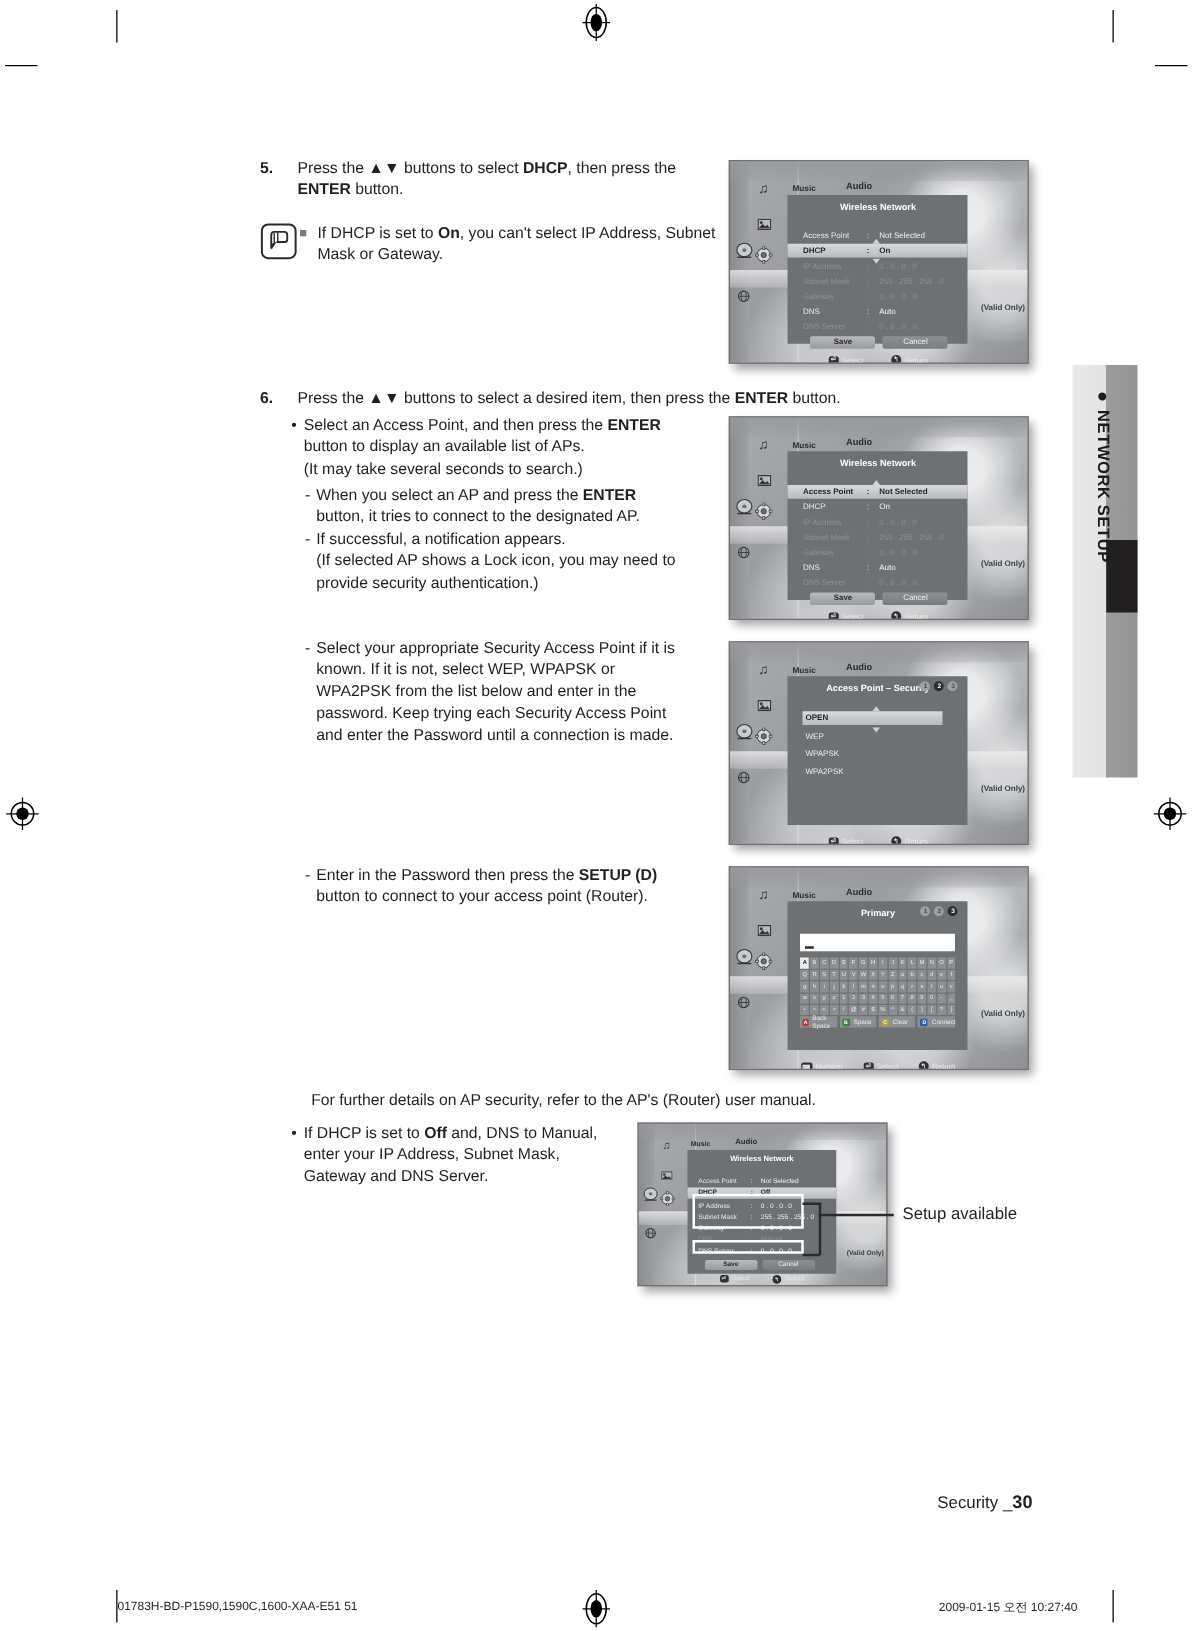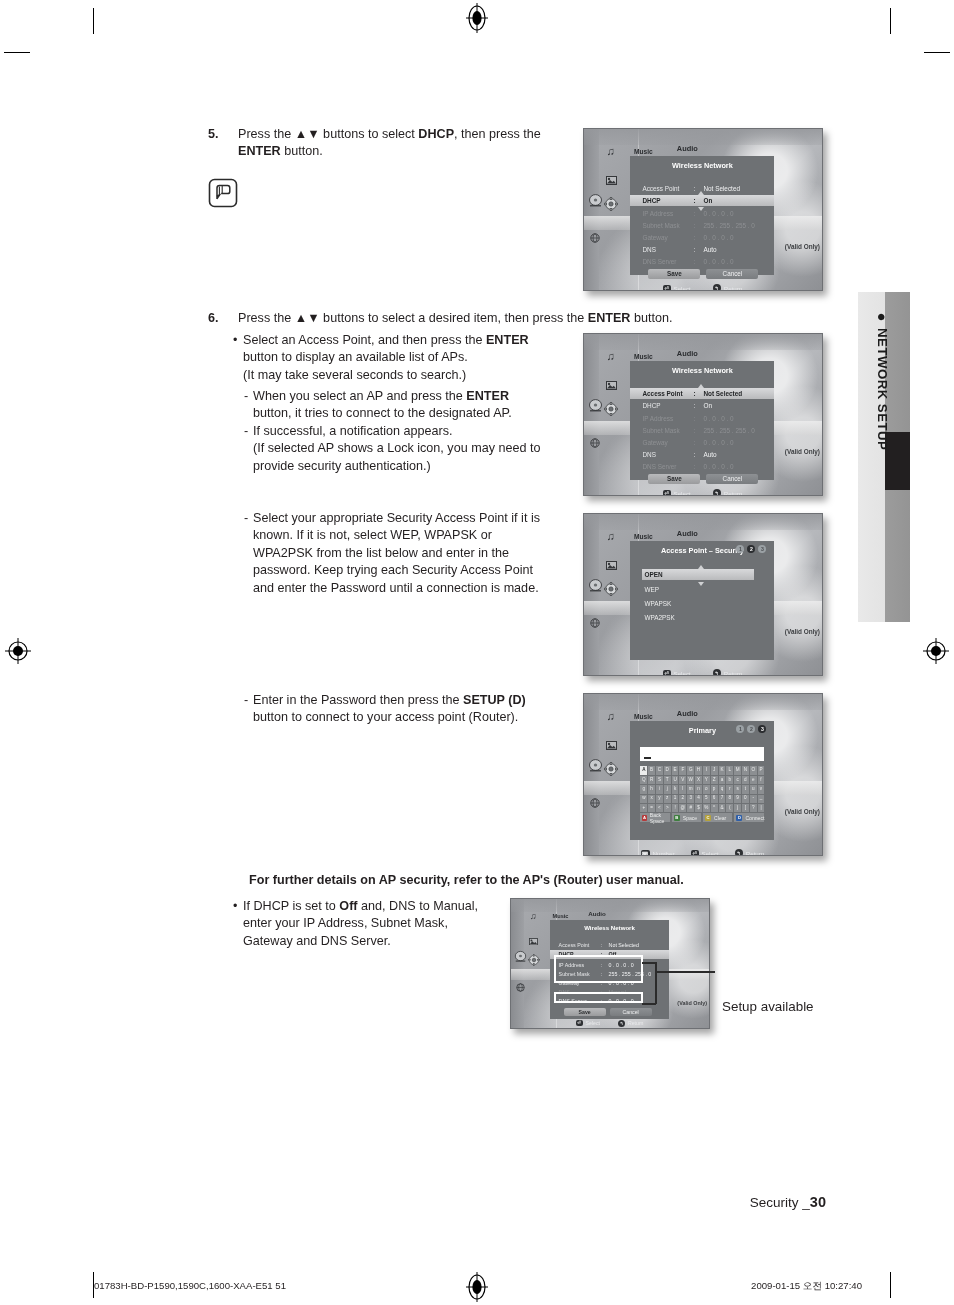--- a/index.html
+++ b/index.html
@@ -29,21 +29,21 @@
                 background:#7b7b7b;}
 
   .bullet{position:absolute;font-size:12.6px;line-height:17.4px;color:#231f20;}
   .bullet .dot{position:absolute;left:0;top:0;}
   .bullet .btext{display:block;margin-left:10px;}
 
   .dash{position:absolute;font-size:12.6px;line-height:17.4px;color:#231f20;}
   .dash .dsh{position:absolute;left:0;top:0;}
   .dash .dtext{display:block;margin-left:9px;}
 
-  .plain{position:absolute;font-size:12.6px;line-height:17.4px;color:#231f20;font-weight:bold;}
+  .plain{position:absolute;font-size:12.6px;line-height:17.4px;color:#231f20;}
 
   
   .sidetab{position:absolute;right:44px;top:292px;width:52px;height:330px;
            background:linear-gradient(to right,#e9e9e9 0%,#e3e3e3 52%,#9c9c9c 52%,#949494 100%);
            border-radius:0 0 0 0;}
   .sidetab .lbl{position:absolute;left:-126px;top:146px;width:300px;
                 transform:rotate(90deg);transform-origin:center center;
                 font-size:13.2px;font-weight:bold;letter-spacing:.5px;
                 color:#1c1c1c;text-align:left;padding-left:16px;box-sizing:border-box;}
   .sidetab .lbl .bull{font-size:15px;vertical-align:-1px;margin-right:6px;}
@@ -122,21 +122,21 @@
   .kbbar{position:absolute;display:flex;gap:2px;}
   .kbbar .bb{flex:1;background:#8c8f92;color:#eceded;display:flex;align-items:center;
              gap:3px;padding-left:2px;}
   .cbadge{display:inline-block;text-align:center;font-weight:bold;color:#fff;border-radius:1px;}
 
   .validonly{position:absolute;color:#3a3c3f;font-weight:bold;}
 
   
   .callbox{position:absolute;border:2px solid #ffffff;box-sizing:border-box;}
   .callline{position:absolute;background:#2b2b2b;}
-  .calllabel{position:absolute;font-size:13.4px;color:#231f20;margin-top:36px;}
+  .calllabel{position:absolute;font-size:13.4px;color:#231f20;}
 </style>
 </head>
 <body>
 
 <div class="content">
 
   <div class="crop" style="left:93px;top:8px;width:1px;height:26px;"></div>
   <div class="crop" style="left:890px;top:8px;width:1px;height:26px;"></div>
   <div class="crop" style="left:4px;top:52px;width:26px;height:1px;"></div>
   <div class="crop" style="left:924px;top:52px;width:26px;height:1px;"></div>
@@ -185,20 +185,24 @@
     <div class="noteicon">
       <svg width="30" height="30" viewBox="0 0 30 30">
         <rect x="1.5" y="1.5" width="27" height="27" rx="5" ry="5" fill="#ffffff" stroke="#2b2b2b" stroke-width="1.6"></rect>
         <path d="M9 21 L9 10 Q9 7.5 11.4 7.5 L19.5 7.5 Q21.8 7.5 21.8 10 L21.8 13.5 Q21.8 15.6 19.6 15.6 L13.2 15.6" fill="none" stroke="#2b2b2b" stroke-width="1.5"></path>
         <path d="M13.4 15.4 L9.4 21.4 L8.6 17.3 Z" fill="#2b2b2b"></path>
         <line x1="11.4" y1="8.6" x2="11.4" y2="18" stroke="#2b2b2b" stroke-width="1.1"></line>
         <line x1="14.2" y1="8.0" x2="14.2" y2="15.6" stroke="#2b2b2b" stroke-width="1.1"></line>
       </svg>
     </div>
     <div class="notelist">
+      <div class="noteitem">
+        <span class="sq"></span>
+        <span>If DHCP is set to <b>On</b>, you can't select IP Address, Subnet Mask or Gateway.</span>
+      </div>
     </div>
   </div>
 
   <div class="step" style="left:208px;top:310px;width:510px;">
     <span class="num">6.</span>
     <span class="body">Press the ▲▼ buttons to select a desired item, then press the <b>ENTER</b> button.</span>
   </div>
 
   <div class="bullet" style="left:233px;top:332px;width:320px;">
     <span class="dot">•</span>

